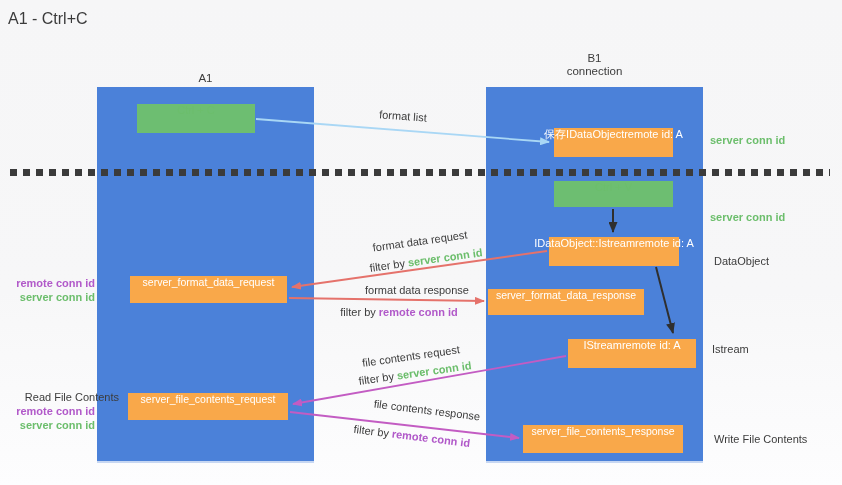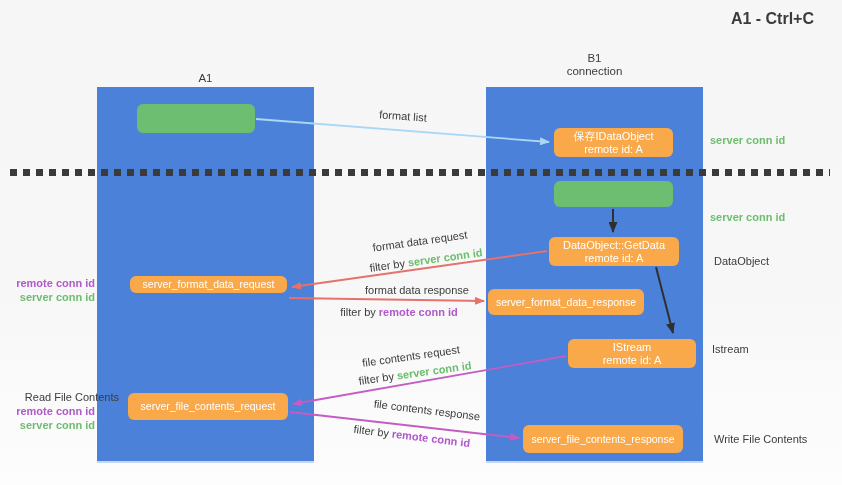--- a/index.html
+++ b/index.html
@@ -7,44 +7,44 @@
     font-family:"Liberation Sans","DejaVu Sans",sans-serif;
     background:#eee;
   }
   .canvas{
     position:relative;
     width:842px;height:485px;
     background:linear-gradient(180deg,#f6f6f7 0%,#f7f7f8 60%,#fdfdfe 100%);
     overflow:hidden;
   }
   .title{
-    position:absolute;left:0;top:9px;width:814px;
-    text-align:right;color:#3b3b3b;font-size:16px;line-height:20px;font-weight:bold;
+    position:absolute;left:8px;top:9px;width:814px;
+    text-align:left;color:#3b3b3b;font-size:16px;line-height:20px;
   }
   .lane-header{
     position:absolute;width:217px;top:52px;
     text-align:center;color:#3c3c3c;font-size:11.5px;line-height:13px;
   }
   .lane-header.left{left:97px;margin-top:20px;}
   .lane-header.right{left:486px;}
   .lane{
     position:absolute;top:87px;width:217px;height:374px;
     background:#4b81d9;border-bottom:2px solid #c7d7f2;z-index:1;
   }
   .lane.left{left:97px;}
   .lane.right{left:486px;}
   .dotted-divider{
     position:absolute;left:10px;top:169px;width:820px;height:7px;
     background:repeating-linear-gradient(90deg,#3b3b3b 0 7px,transparent 7px 13px);
     z-index:3;
   }
   .node{
     position:absolute;z-index:5;
-    display:flex;flex-direction:column;align-items:center;justify-content:center;
-    color:#fff;font-size:11px;line-height:13px;text-align:center;white-space:nowrap;border-radius:6px;
+    display:flex;align-items:flex-start;justify-content:center;
+    color:#fff;font-size:11px;line-height:13px;text-align:center;white-space:nowrap;
   }
   .node.green{background:#6dbe71;}
   .node.orange{background:#f9a84a;}
   .node.small{font-size:10.5px;}
   .side-label{
     position:absolute;font-size:11px;line-height:14px;color:#3c3c3c;z-index:3;white-space:nowrap;
   }
   .side-label.bold{font-weight:bold;}
   .side-label .purple, .purple{color:#b159c9;}
   .side-label .green, .green{color:#6cbe6c;}
@@ -77,36 +77,36 @@
   </div>
 
   <div class="lane left"></div>
   <div class="lane right"></div>
 
   <div class="dotted-divider"></div>
 
   <div class="node green" style="left:137px;top:104px;width:118px;height:29px;">
     <span>Ctrl + C</span>
   </div>
-  <div class="node orange small" style="left:130px;top:276px;width:157px;height:17px;">
+  <div class="node orange small" style="left:130px;top:276px;width:157px;height:27px;">
     <span>server_format_data_request</span>
   </div>
   <div class="node orange small" style="left:128px;top:393px;width:160px;height:27px;">
     <span>server_file_contents_request</span>
   </div>
 
   <div class="node orange" style="left:554px;top:128px;width:119px;height:29px;">
     <span>保存IDataObject</span>
     <span>remote id: A</span>
   </div>
   <div class="node green" style="left:554px;top:181px;width:119px;height:26px;">
     <span>Ctrl + V</span>
   </div>
   <div class="node orange" style="left:549px;top:237px;width:130px;height:29px;">
-    <span>DataObject::GetData</span>
+    <span>IDataObject::Istream</span>
     <span>remote id: A</span>
   </div>
   <div class="node orange small" style="left:488px;top:289px;width:156px;height:26px;">
     <span>server_format_data_response</span>
   </div>
   <div class="node orange" style="left:568px;top:339px;width:128px;height:29px;">
     <span>IStream</span>
     <span>remote id: A</span>
   </div>
   <div class="node orange small" style="left:523px;top:425px;width:160px;height:28px;">

